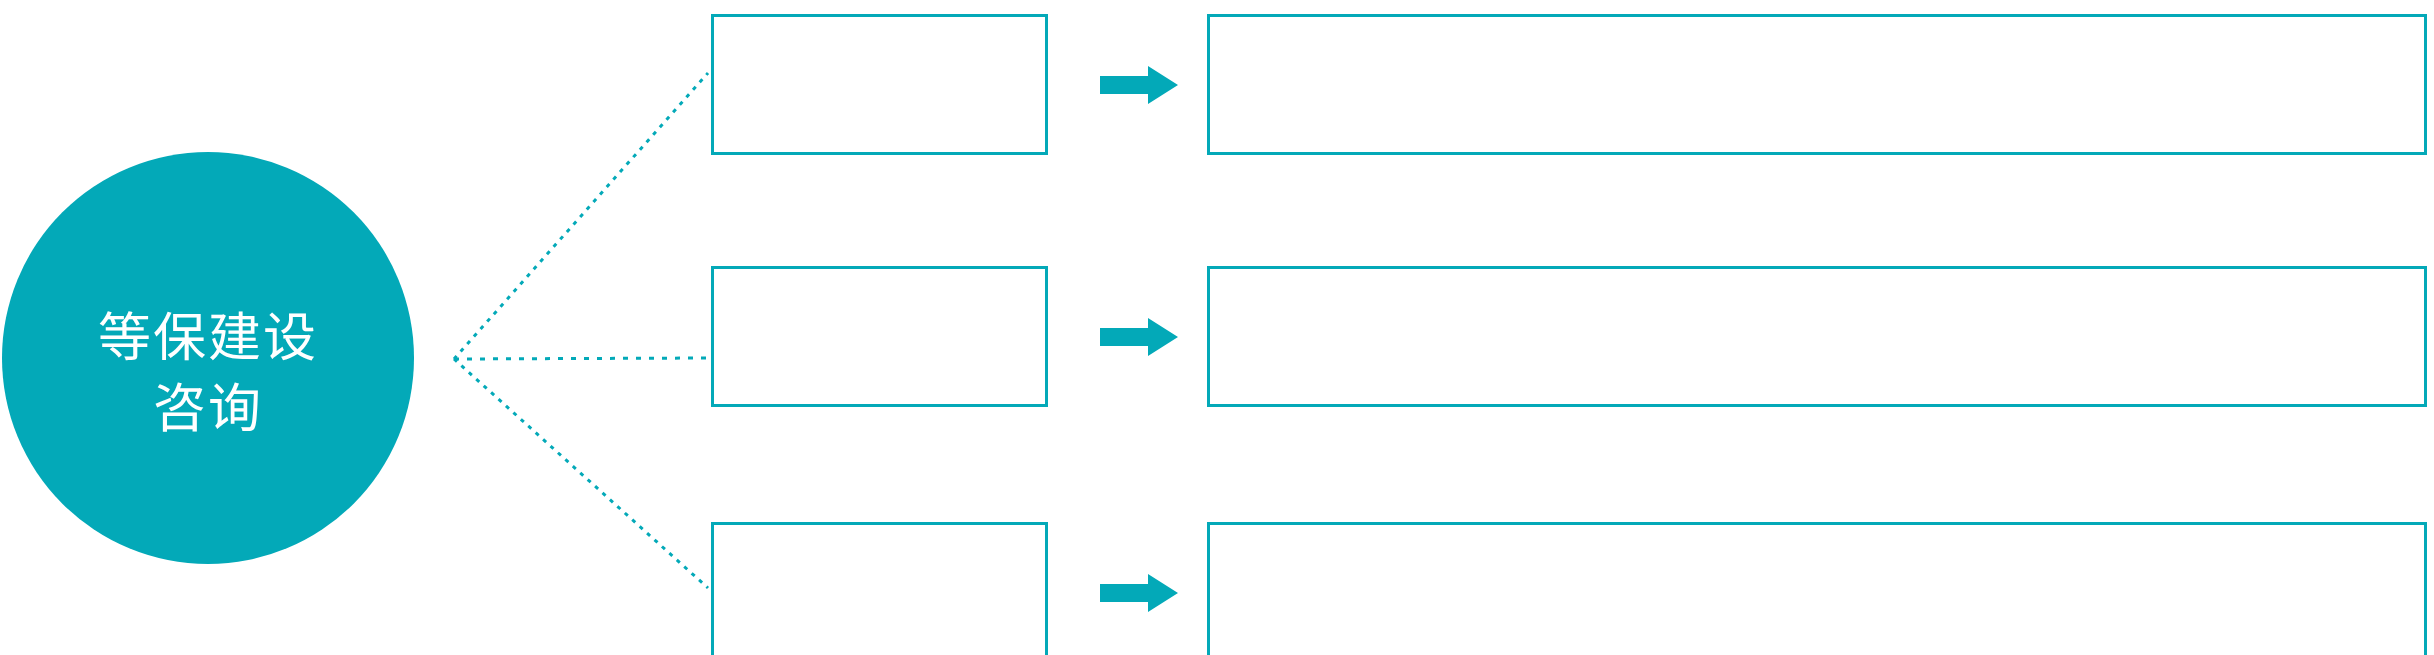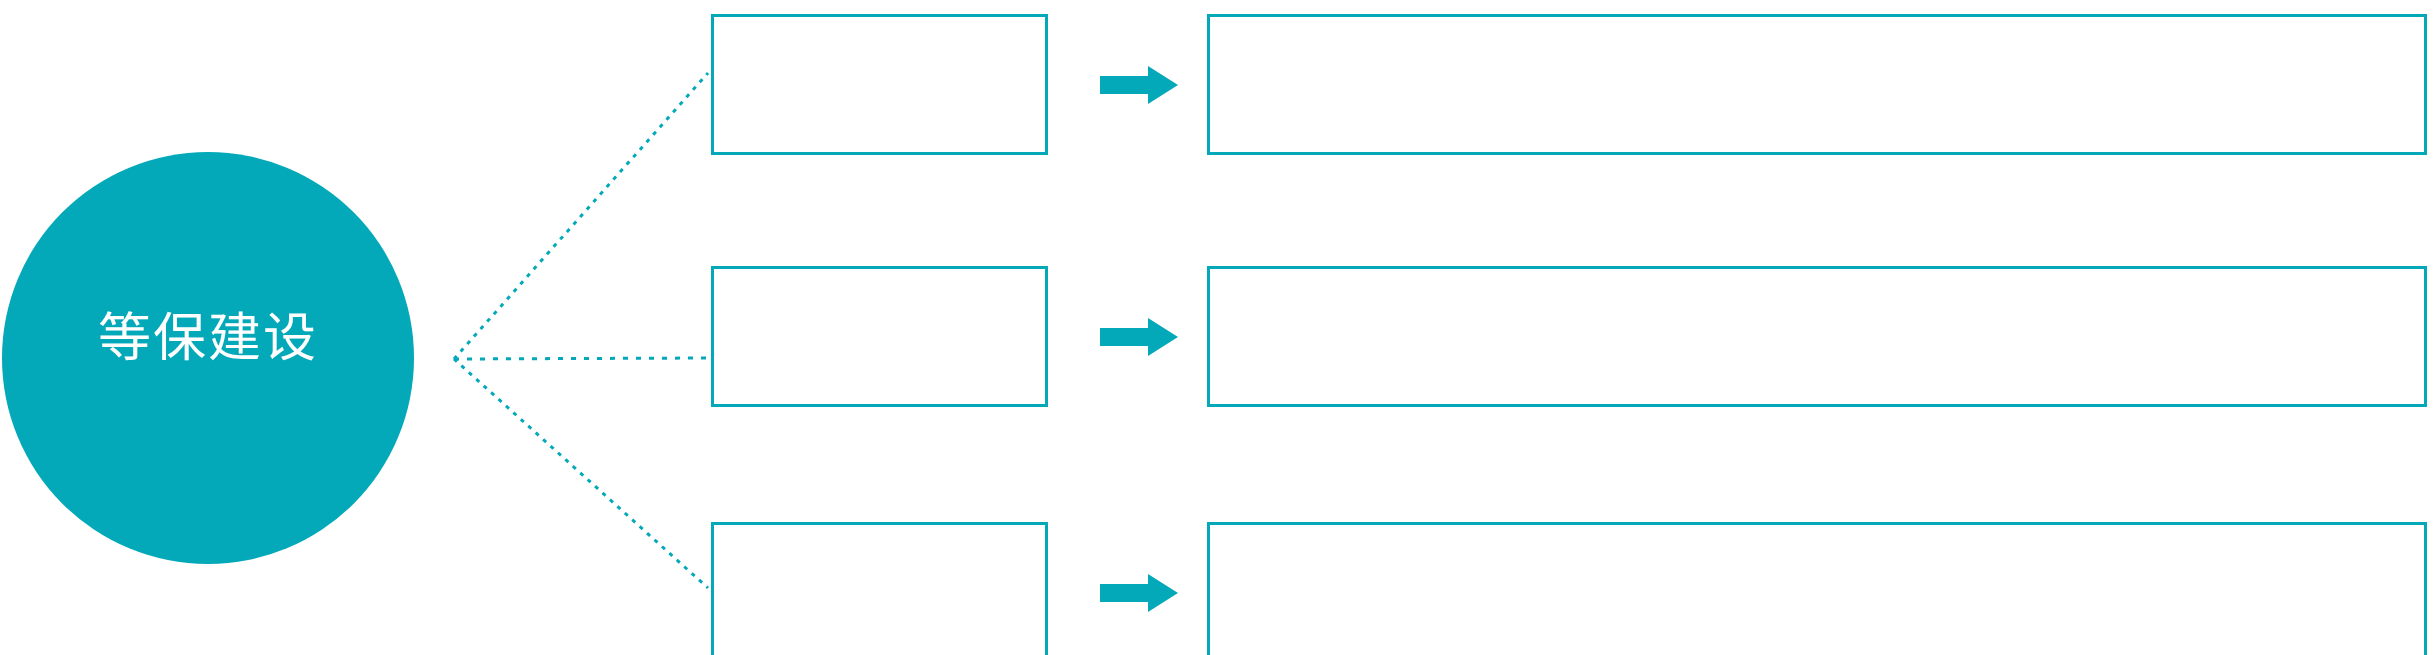--- a/index.html
+++ b/index.html
@@ -85,20 +85,21 @@
 
   <svg class="connectors" viewBox="0 0 2434 655" xmlns="http://www.w3.org/2000/svg">
     <line class="dash-d" x1="454" y1="348" x2="708" y2="62"></line>
     <line class="dash-h" x1="454" y1="348" x2="708" y2="347"></line>
     <line class="dash-d" x1="454" y1="348" x2="708" y2="577"></line>
   </svg>
 
   <div class="topic-circle">
     <div class="label">
       <div>等保建设</div>
+      <div>咨询</div>
     </div>
   </div>
 
   <div class="category-box row1">
     <span class="box-text"></span>
   </div>
   <svg class="arrow row1" viewBox="0 0 78 38" xmlns="http://www.w3.org/2000/svg">
     <polygon points="0,10 48,10 48,0 78,19 48,38 48,28 0,28"></polygon>
   </svg>
   <div class="detail-box row1">

